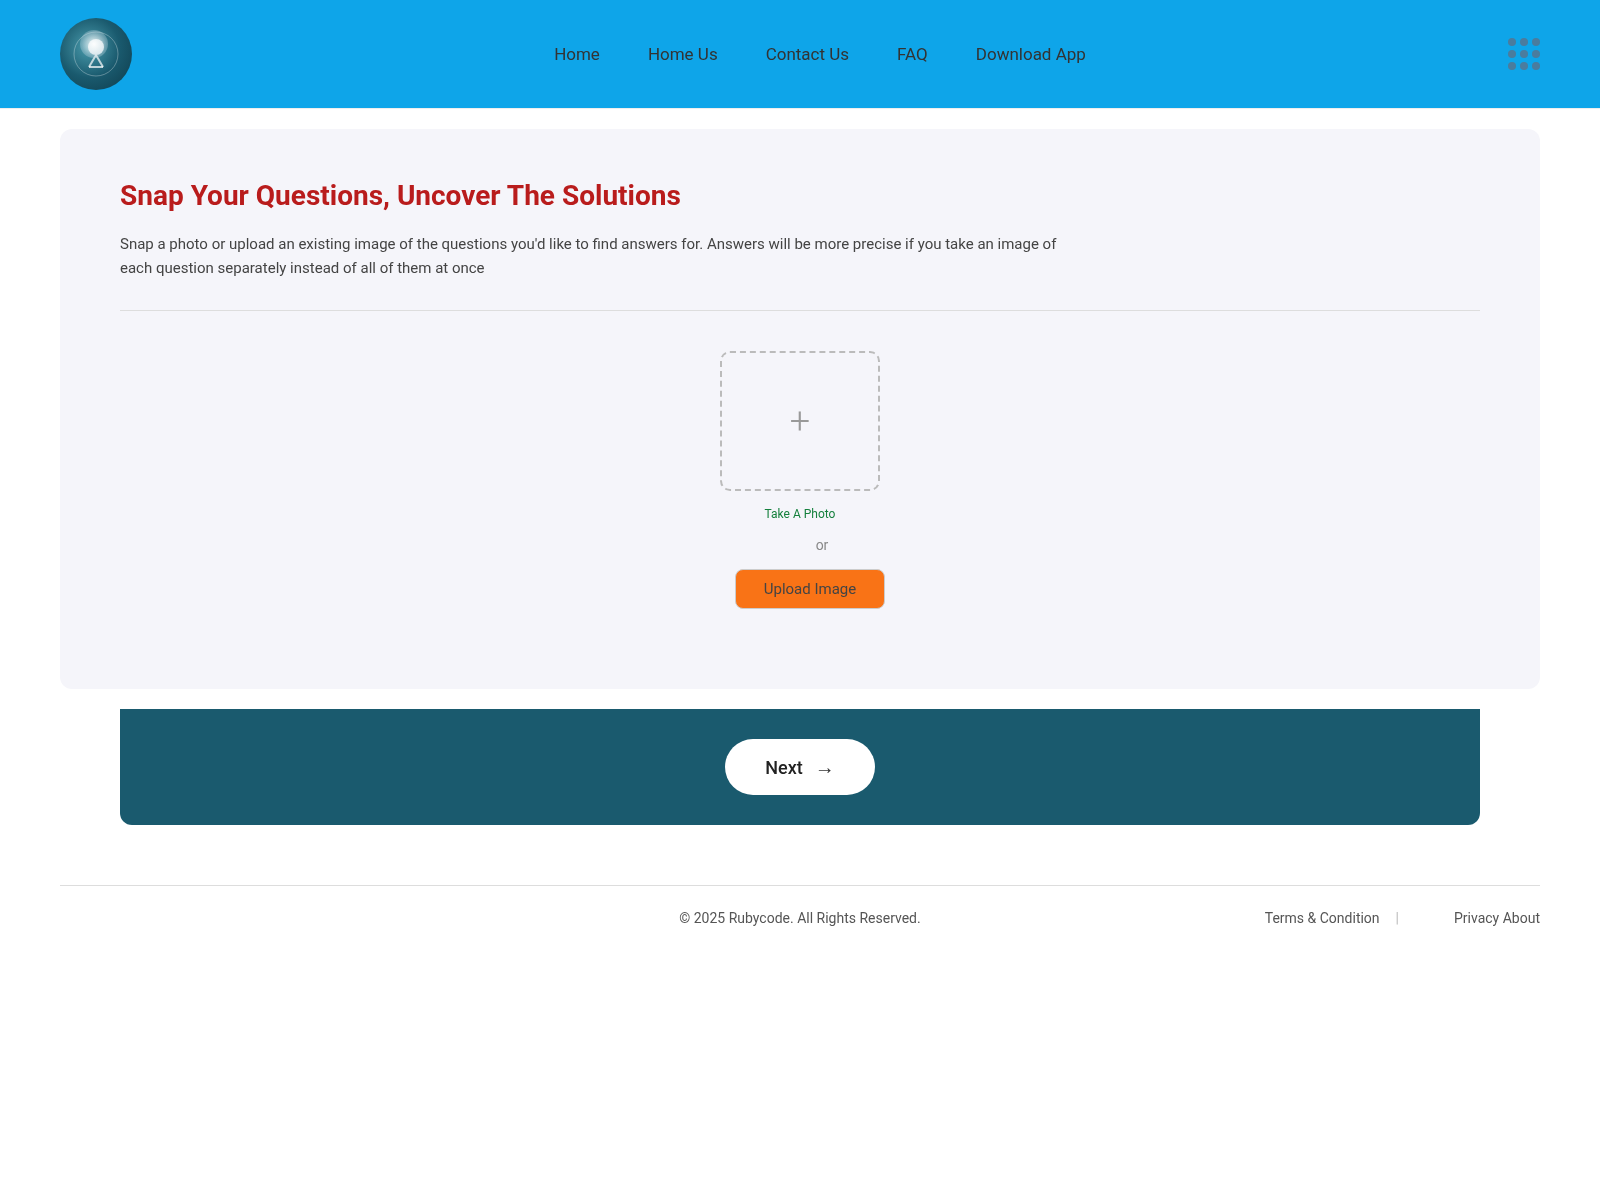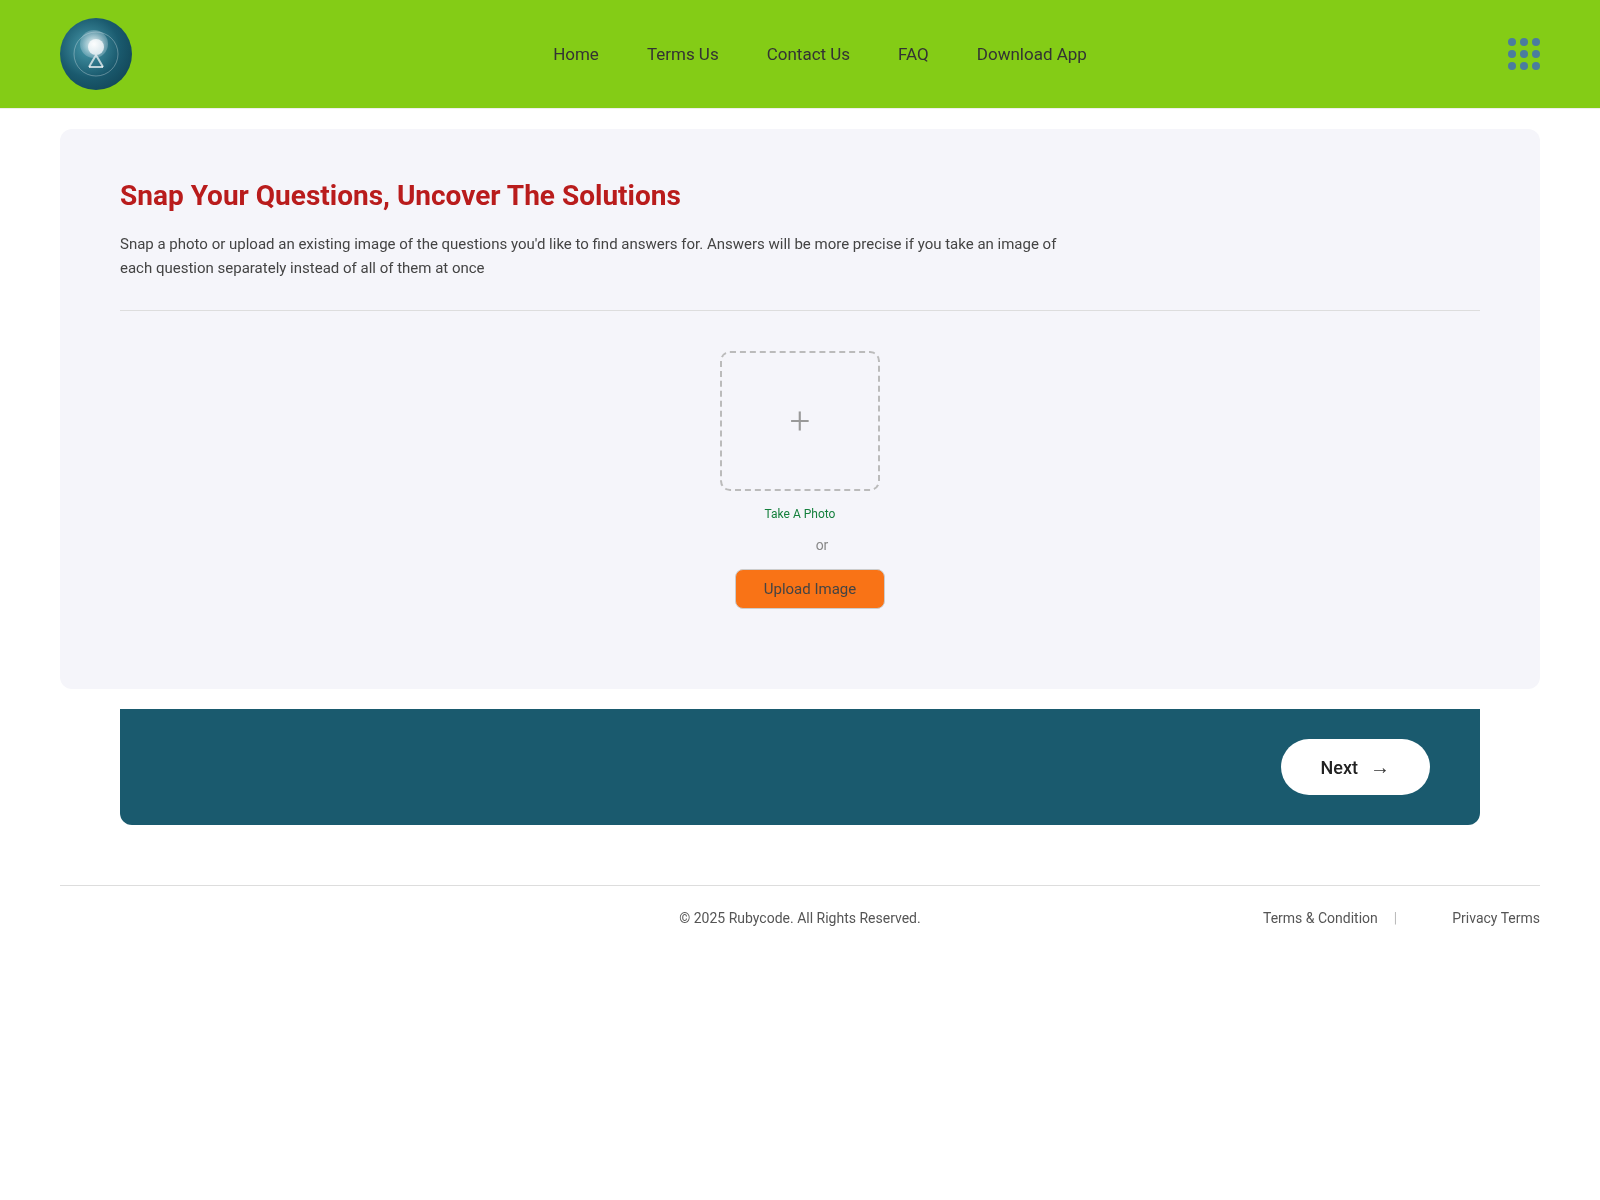--- a/index.html
+++ b/index.html
@@ -15,21 +15,21 @@
       width: 1600px;
       min-height: 1200px;
     }
 
     
     header {
       display: flex;
       align-items: center;
       justify-content: space-between;
       padding: 18px 60px;
-      background: #84cc16;
+      background: #0ea5e9;
       border-bottom: 1px solid #eee;
       position: relative;
       z-index: 10;
     }
 
     .logo-area {
       display: flex;
       align-items: center;
       gap: 10px;
     }
@@ -172,21 +172,21 @@
     }
 
     
     .bottom-bar {
       background: #1a5a6e;
       margin: 20px 60px 0 60px;
       border-radius: 0 0 12px 12px;
       padding: 30px 50px;
       display: flex;
       align-items: center;
-      justify-content: flex-end;
+      justify-content: center;
       min-height: 100px;
     }
 
     .next-btn {
       background: #fff;
       border: none;
       border-radius: 50px;
       padding: 16px 40px;
       font-size: 18px;
       font-weight: 500;
@@ -260,21 +260,21 @@
         <circle cx="25" cy="18" r="8" fill="rgba(255,255,255,0.85)"></circle>
         <line x1="25" y1="26" x2="18" y2="38" stroke="rgba(255,255,255,0.7)" stroke-width="2"></line>
         <line x1="25" y1="26" x2="32" y2="38" stroke="rgba(255,255,255,0.7)" stroke-width="2"></line>
         <line x1="18" y1="38" x2="32" y2="38" stroke="rgba(255,255,255,0.7)" stroke-width="2"></line>
       </svg>
     </div>
   </div>
 
   <nav>
     <a>Home</a>
-    <a>Terms Us</a>
+    <a>Home Us</a>
     <a>Contact Us</a>
     <a>FAQ</a>
     <a>Download App</a>
   </nav>
 
   <div class="grid-icon">
     <div class="grid-dot"></div>
     <div class="grid-dot"></div>
     <div class="grid-dot"></div>
     <div class="grid-dot"></div>
@@ -318,16 +318,16 @@
   </div>
 </div>
 
 <footer>
   <hr class="footer-divider">
   <div class="footer-content">
     <span class="footer-copy">© 2025 Rubycode. All Rights Reserved.</span>
     <div class="footer-links">
       <a>Terms &amp; Condition</a>
       <span class="footer-sep">|</span>
-      <a>Privacy Terms</a>
+      <a>Privacy About</a>
     </div>
   </div>
 </footer>
 
 </body></html>

